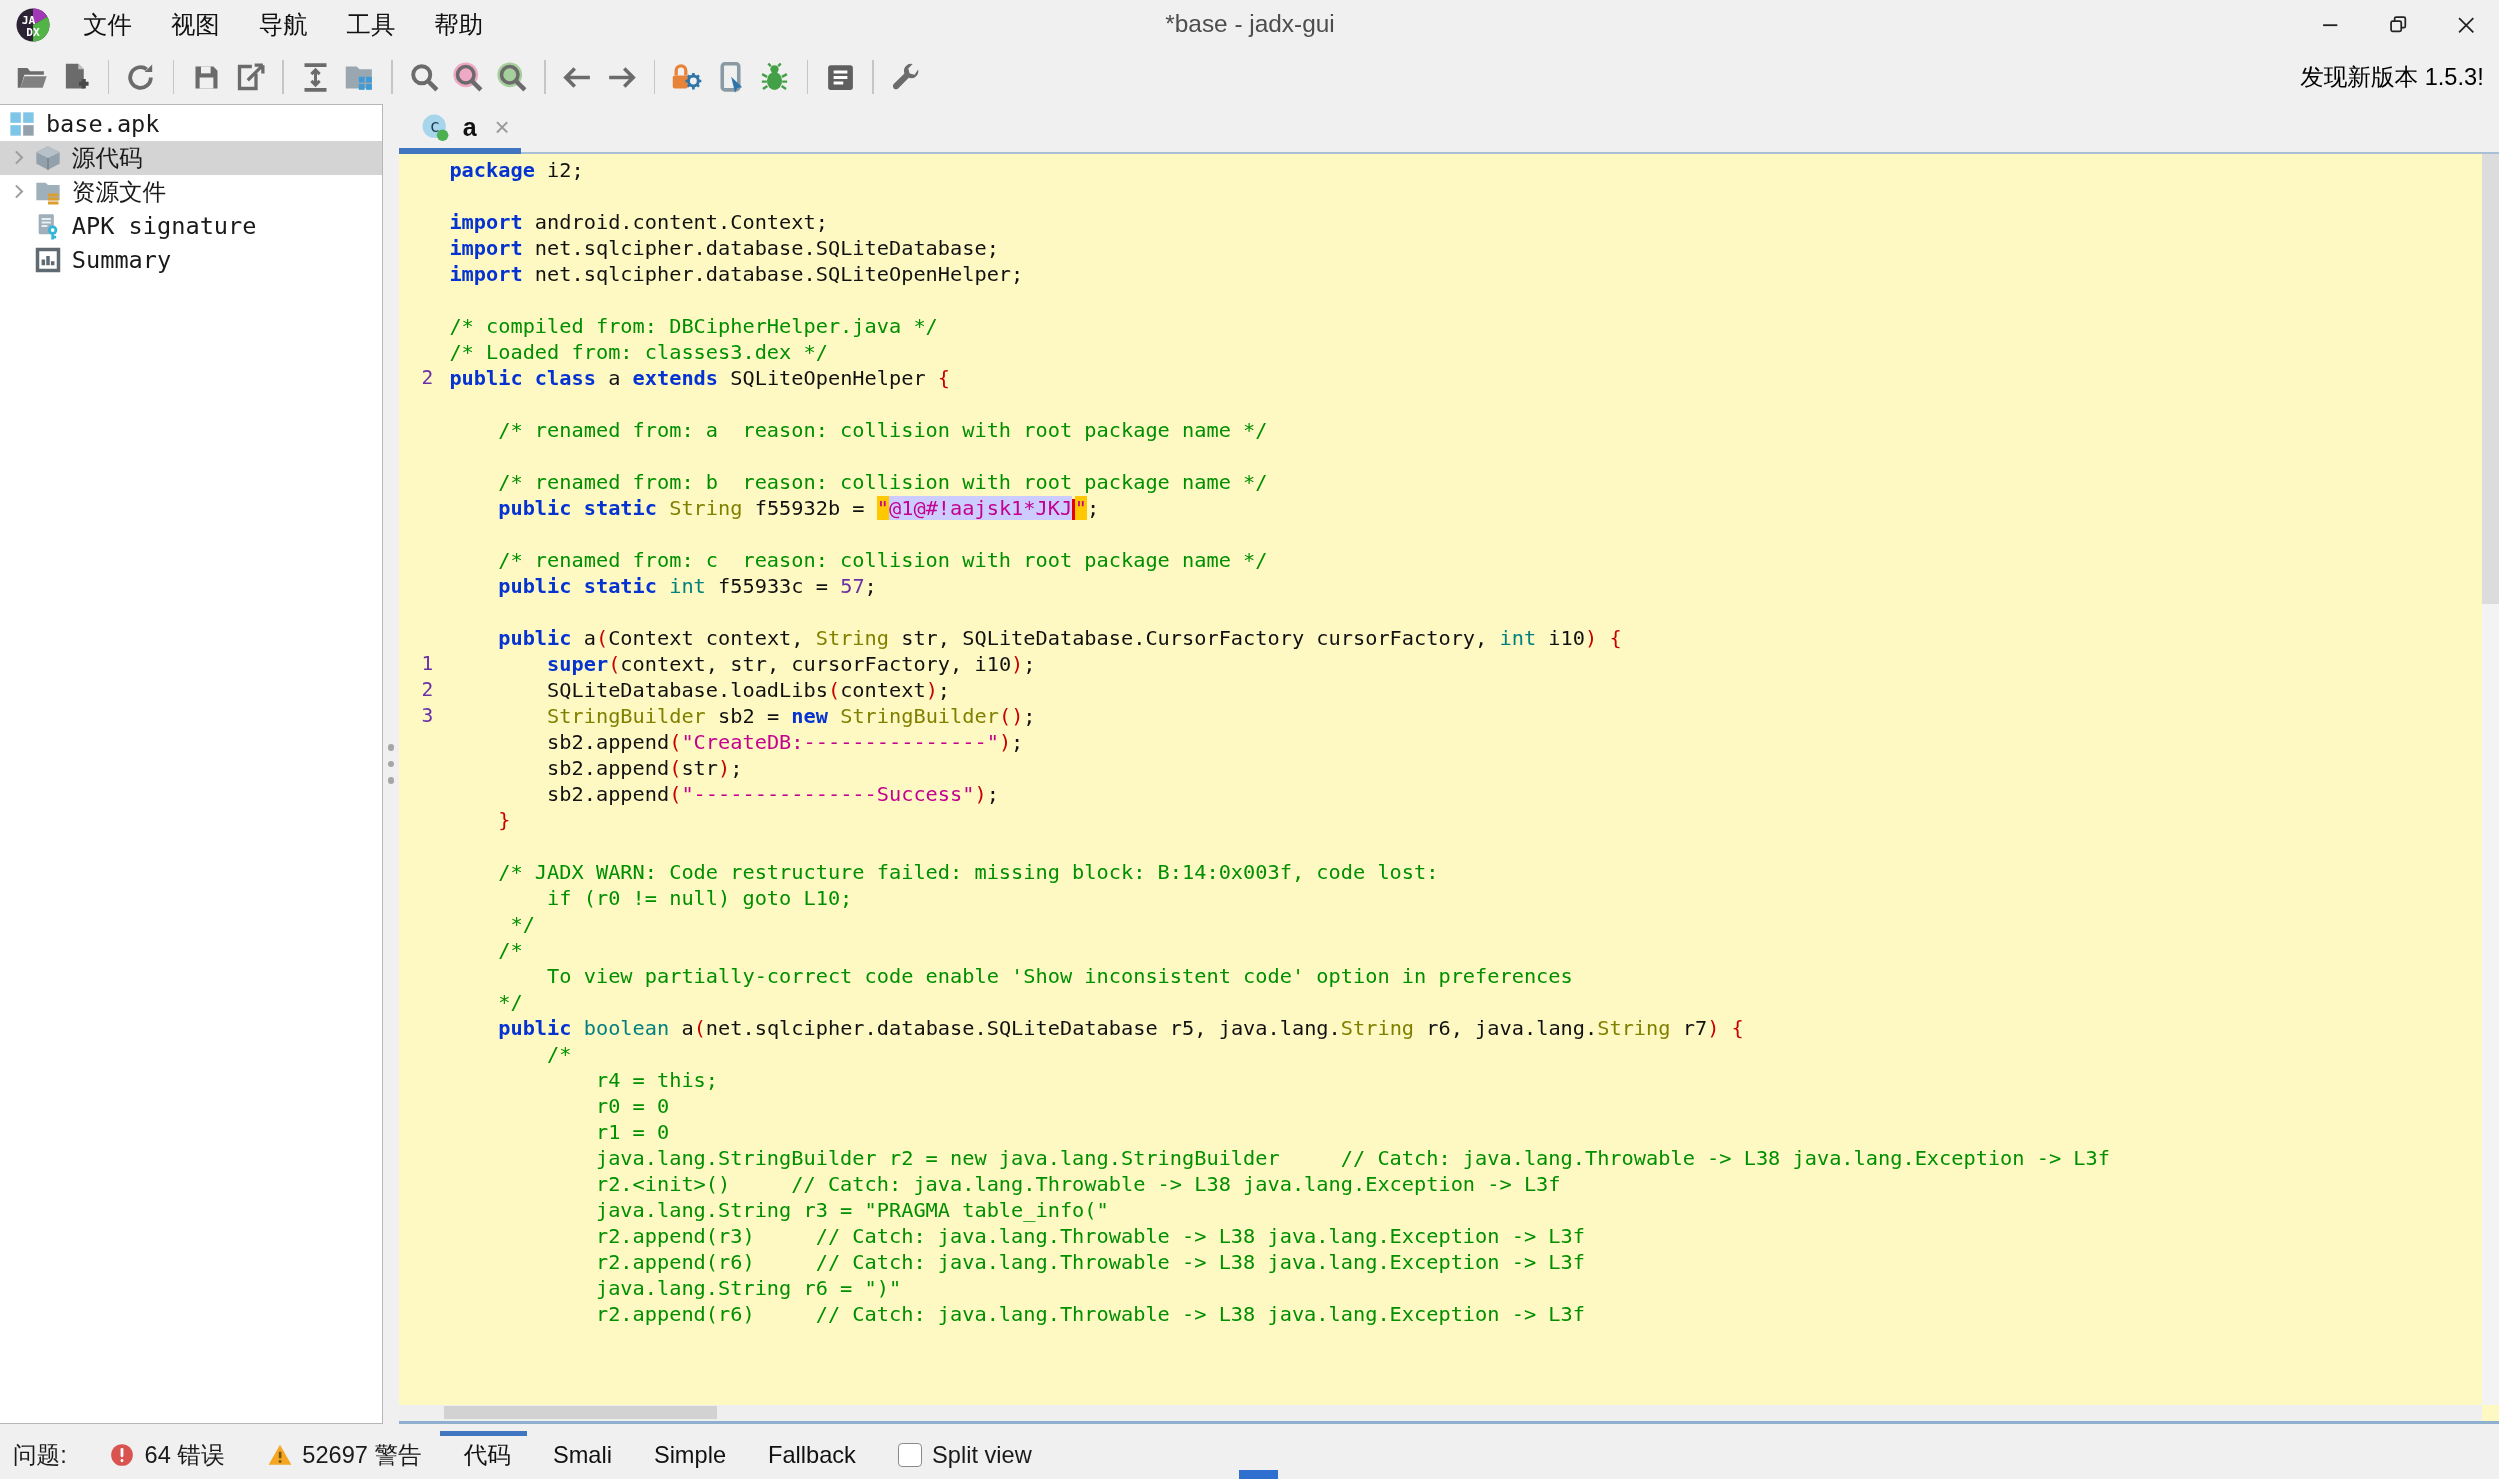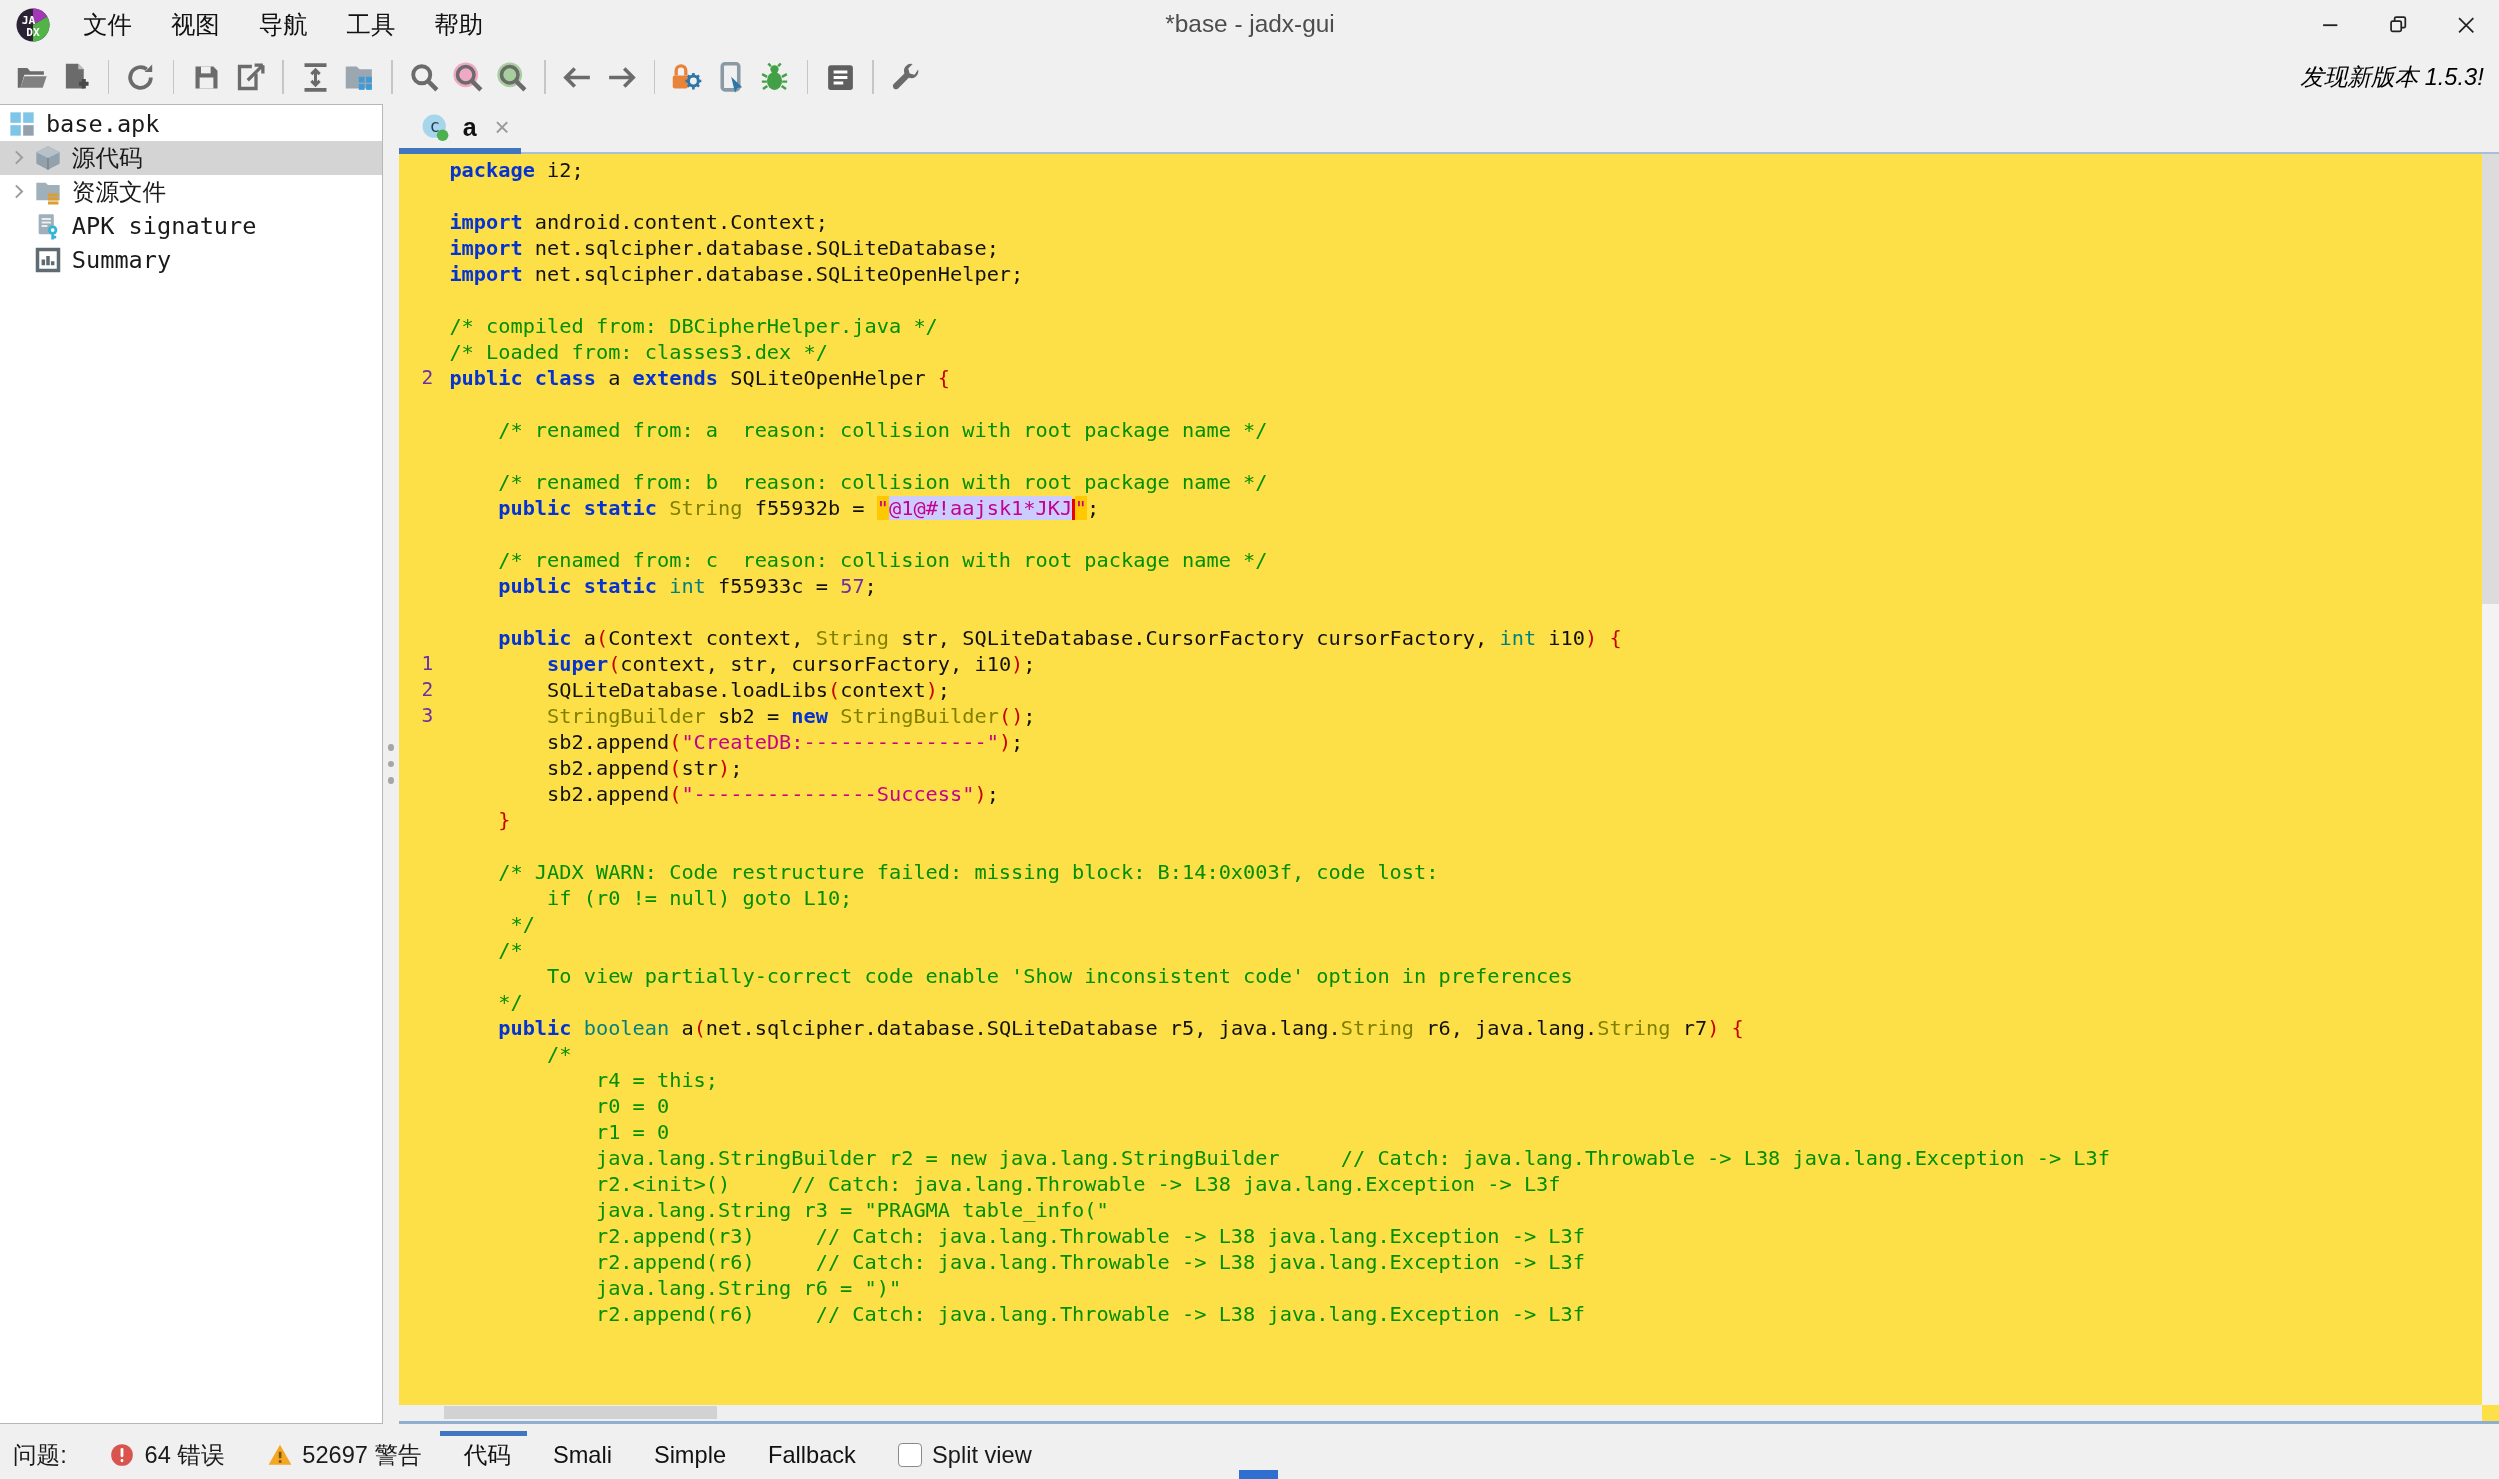--- a/index.html
+++ b/index.html
@@ -10,21 +10,21 @@
   }
   
   .titlebar { height:50px; display:flex; align-items:center; }
   .logo { width:36px; height:36px; margin:0 13px 0 14.7px; flex:0 0 auto; }
   .menu-item { font-size:24.4px; padding:3.3px 19.5px; color:#111; cursor:default; }
   .window-title { position:absolute; left:50%; transform:translateX(-50%); top:9.8px;
     font-size:24.4px; color:#4d4d4d; }
   .win-btns { margin-left:auto; display:flex; height:50px; }
   .win-btn { width:68px; height:50px; display:flex; align-items:center; justify-content:center; }
   
-  .toolbar { height:54px; display:flex; align-items:center; padding-left:9.8px;font-style:italic; }
+  .toolbar { height:54px; display:flex; align-items:center; padding-left:9.8px; }
   .tb-btn { width:44px; height:44px; display:flex; align-items:center; justify-content:center; }
   .tb-sep { width:1.6px; height:34px; background:#c6c6c6; margin:0 9.8px; flex:0 0 auto; }
   .update-notice { margin-left:auto; margin-right:16.3px; font-size:23.6px; color:#000; }
   
   .main { display:flex; height:1320px; }
   .sidebar { width:383px; background:#fff; border:0.8px solid #b6b6b6; border-left:none;
     padding-top:1.6px; font-family:"DejaVu Sans Mono", monospace; overflow:hidden; }
   .tree-row { height:34px; display:flex; align-items:center; font-size:23.6px; white-space:nowrap; }
   .tree-row.selected { background:#d4d4d4; }
   .tree-ico { width:28px; height:28px; margin-right:9.8px; flex:0 0 auto; }
@@ -37,21 +37,21 @@
   
   .content { flex:1; display:flex; flex-direction:column; position:relative;
     border-bottom:3.3px solid #8fafd0; min-width:0; }
   .tabbar { height:50px; background:#f0f0f0; position:relative; display:flex; align-items:center; }
   .tabbar-underline { position:absolute; left:0; right:0; bottom:0; height:2.4px; background:#a9bfd6; }
   .tab-active-bar { position:absolute; left:0; bottom:0; width:122px; height:5.7px; background:#3f76bf; z-index:2; }
   .tab { display:flex; align-items:center; gap:11.4px; padding:0 14.7px 3.3px 21px; }
   .tab-label { font-size:25px; font-weight:bold; color:#111; }
   .tab-close { font-size:26px; color:#9a9a9a; padding:0 6.5px; line-height:1; }
   
-  .editor { flex:1; background:#fde047; position:relative; overflow:hidden;
+  .editor { flex:1; background:#fef9c3; position:relative; overflow:hidden;
     font-family:"DejaVu Sans Mono", monospace; font-size:20.3px; line-height:26px; }
   .code-lines { position:absolute; top:3.3px; left:0; right:18px; bottom:16.3px; overflow:hidden; }
   .code-line { display:flex; height:26px; white-space:pre; }
   .gutter-cell { flex:0 0 42px; text-align:right; padding-right:8.1px; color:#6a30a5; font-size:19.5px; }
   .code-text { margin-left:8.1px; }
   .tok-k { color:#0533d1; font-weight:bold; }
   .tok-t { color:#008080; font-weight:normal;text-align:right; }
   .tok-o { color:#808000; }
   .tok-st { color:#c4008f; }
   .tok-c { color:#008f00; }

